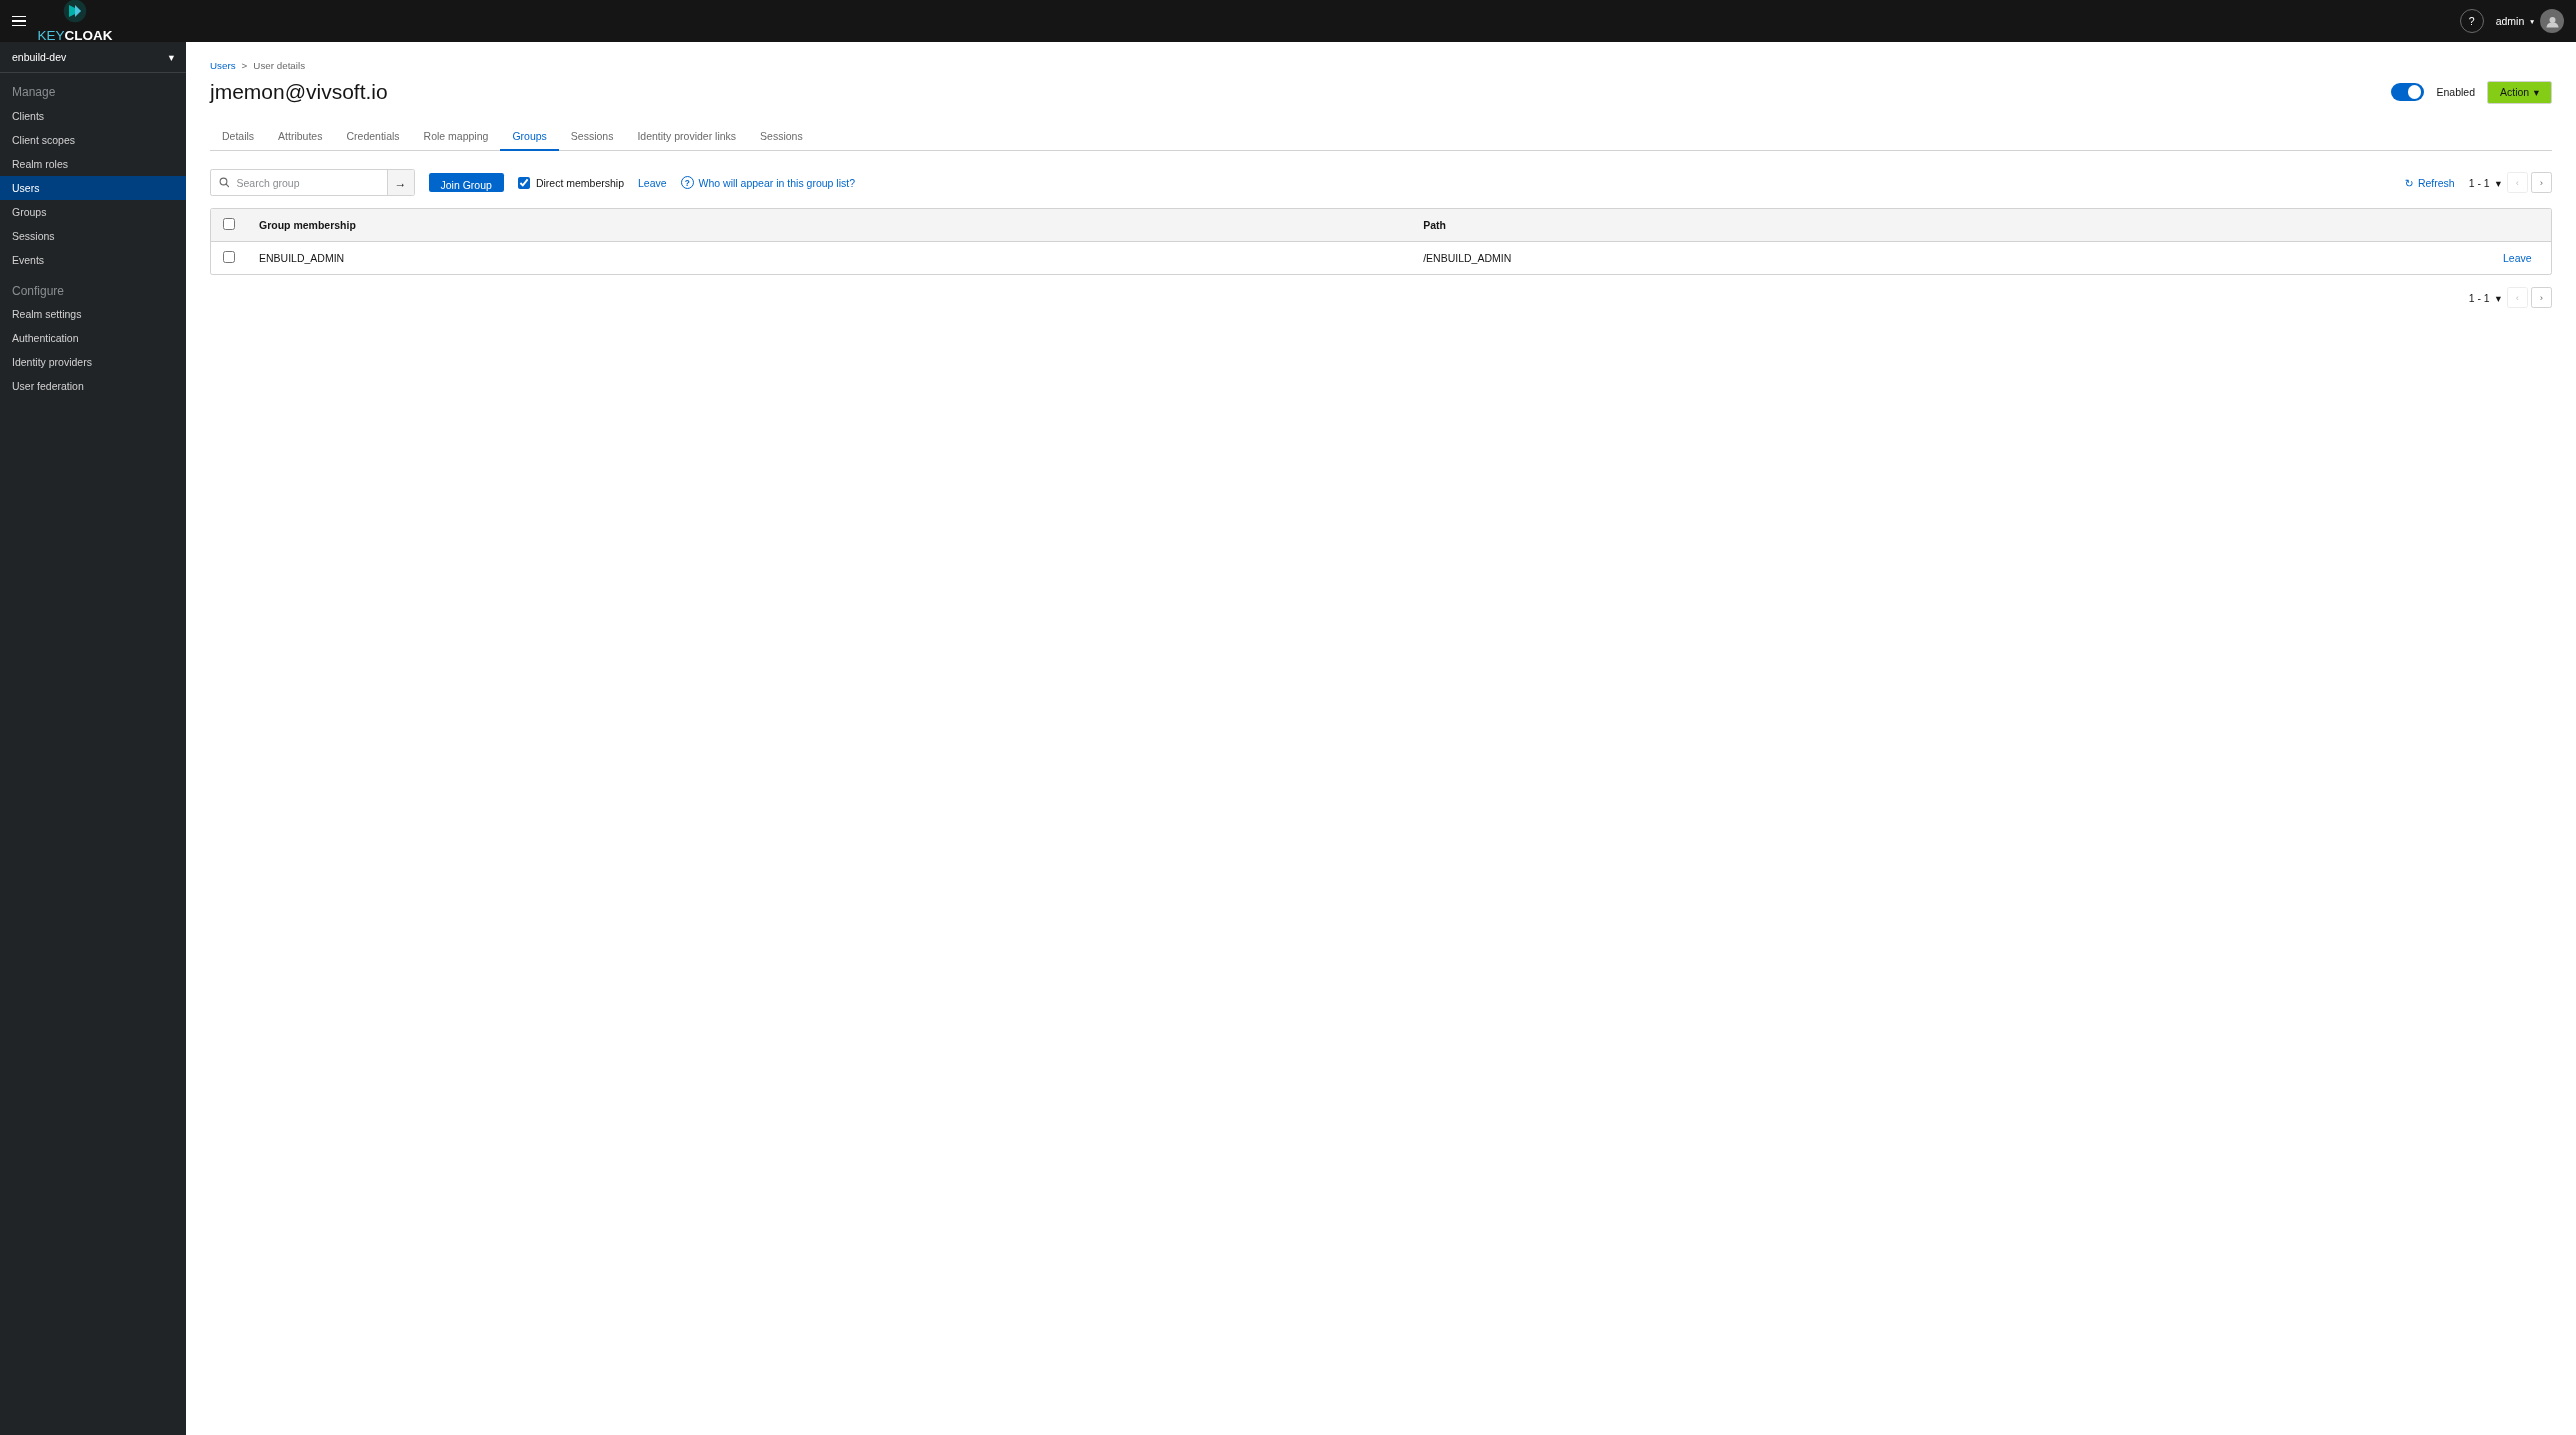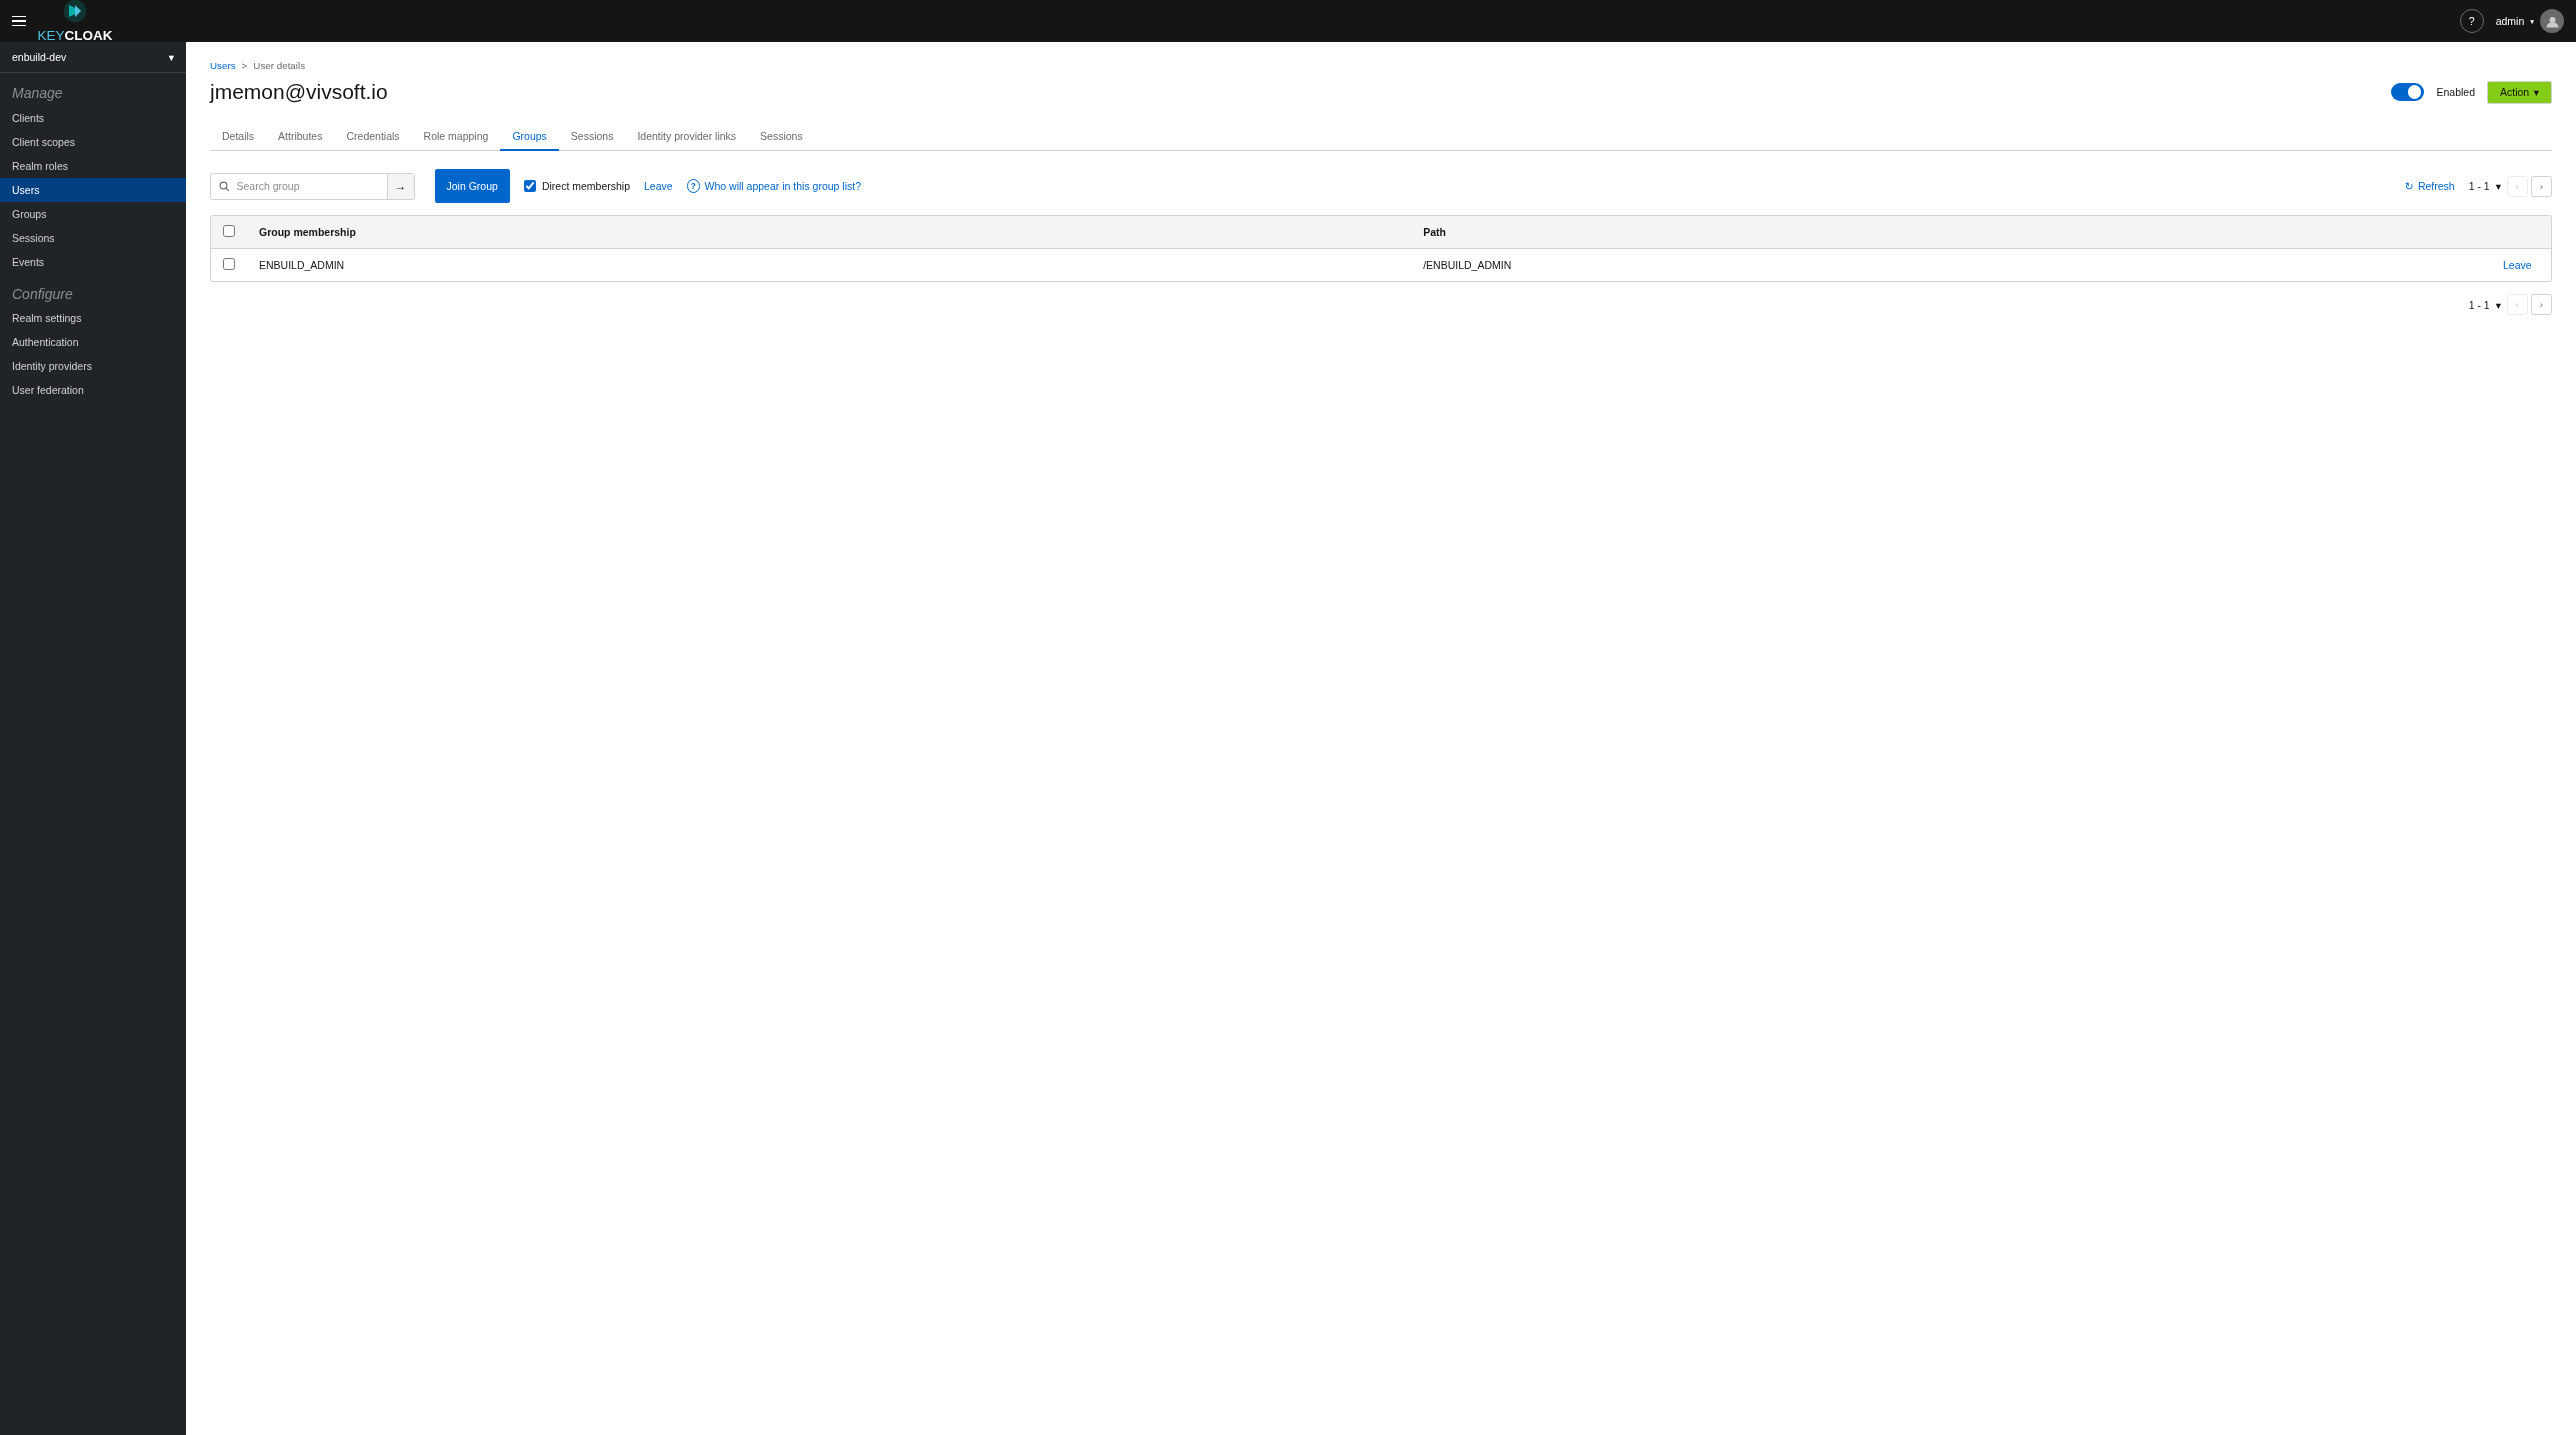--- a/index.html
+++ b/index.html
@@ -98,26 +98,25 @@
       display: flex;
       align-items: center;
       justify-content: space-between;
       cursor: pointer;
     }
     .sidebar-realm-name {
       font-size: 10.5px;
       color: #fff;
     }
     .sidebar-section-label {
-      font-size: 14px;
+      font-size: 12px;
       color: #8a8d90;
       padding: 12px 12px 4.5px;
       text-transform: none;
       font-weight: 400;
-      font-style: italic;
     }
     .sidebar-item {
       display: flex;
       align-items: center;
       padding: 6px 12px;
       cursor: pointer;
       font-size: 10.5px;
       color: #d2d2d2;
       text-decoration: none;
     }
@@ -272,22 +271,21 @@
       color: #151515;
     }
     .join-group-btn {
       background: #0066cc;
       color: #fff;
       border: none;
       border-radius: 2.3px;
       padding: 6px 12px;
       font-size: 10.5px;
       cursor: pointer;
-      height: 34px;
-      margin-left: 6px;
+      height: 19px;
     }
     .direct-membership-label {
       display: flex;
       align-items: center;
       gap: 6px;
       font-size: 10.5px;
       color: #151515;
     }
     .checkbox-blue {
       width: 12px;

